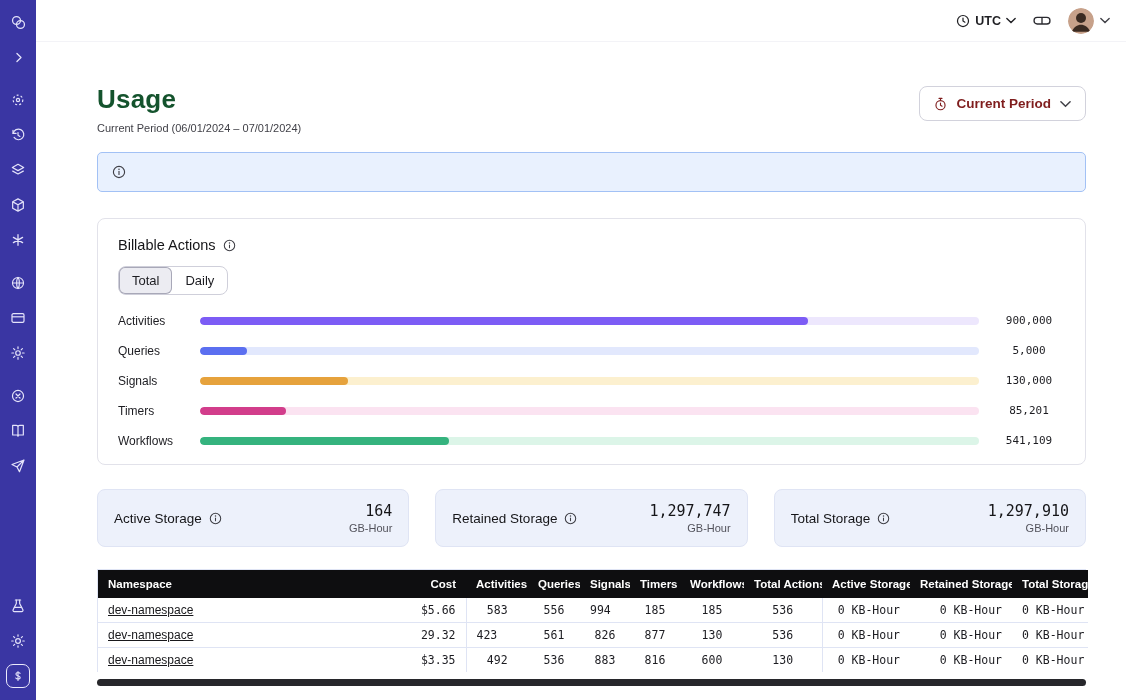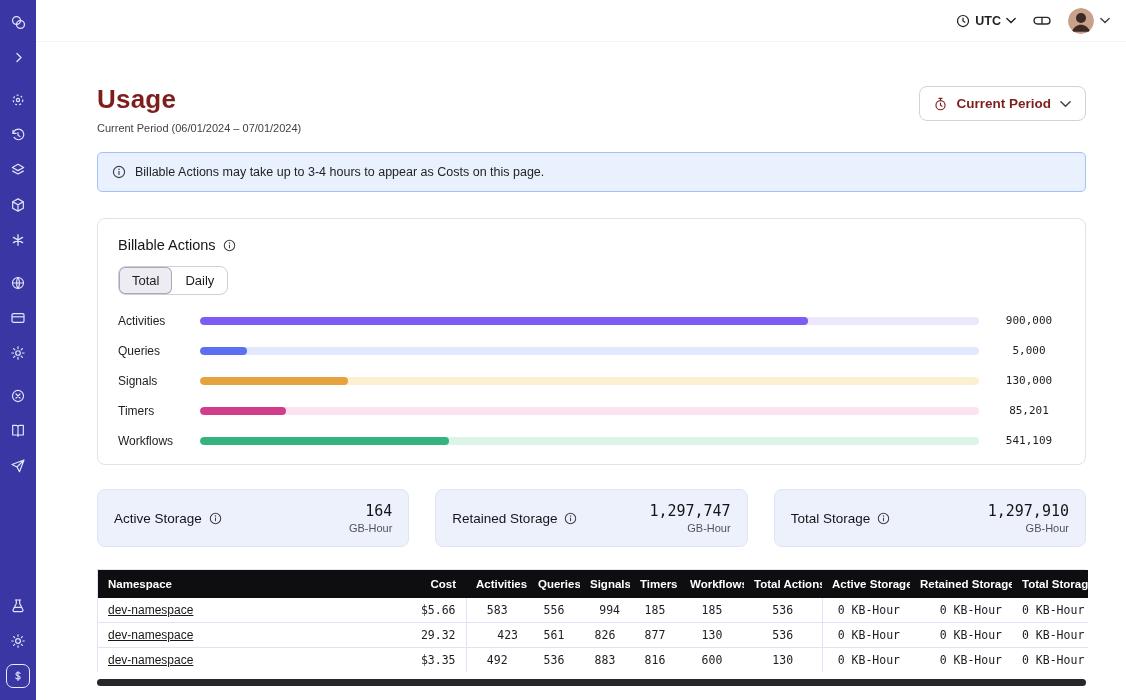--- a/index.html
+++ b/index.html
@@ -21,21 +21,21 @@
   .main-col{flex:1;display:flex;flex-direction:column;min-width:0;background:#fff}
   .topbar{height:42px;flex:0 0 42px;display:flex;align-items:center;justify-content:flex-end;gap:17px;padding:0 16px;background:#fff;border-bottom:1px solid #f3f3f7}
   .tz-btn{display:flex;align-items:center;gap:5px;font-size:12.5px;font-weight:600;color:#1f1f23}
   .icon-btn{display:flex;align-items:center;color:#2b2b30}
   .user-btn{display:flex;align-items:center;gap:6px;color:#3f3f46}
   .avatar{width:26px;height:26px;border-radius:50%;overflow:hidden;display:block;flex:none}
 
   .content{flex:1;padding:42px 40px 0 61px;overflow:hidden;background:#fff}
 
   .title-row{display:flex;justify-content:space-between;align-items:flex-start}
-  .page-title{font-size:26px;font-weight:600;color:#7f1d1d;letter-spacing:.2px}
+  .page-title{font-size:26px;font-weight:600;color:#14532d;letter-spacing:.2px}
   .page-subtitle{font-size:11px;color:#3f3f46;margin-top:7px}
   .period-btn{display:flex;align-items:center;gap:9px;border:1px solid #d2d2dc;border-radius:8px;background:#fff;padding:9px 14px;font-size:13.5px;font-weight:600;color:#7f1d1d;margin-top:2px}
   .period-btn .chev{color:#3f3f46}
 
   .banner{margin-top:18px;display:flex;align-items:center;gap:9px;background:#e9f1fe;border:1px solid #a2c1f5;border-radius:5px;padding:12px 14px;font-size:12.5px;color:#232327}
   .banner .info{color:#3f3f46;flex:none}
 
   
   .card{margin-top:26px;background:#fff;border:1px solid #e2e2ea;border-radius:8px;padding:18px 20px 16px}
   .card-title{display:flex;align-items:center;gap:7px;font-size:14.5px;font-weight:500;color:#151518}
@@ -249,21 +249,20 @@
     </div>
 
     <div class="banner">
       <span class="info">
         <svg viewBox="0 0 16 16" width="14" height="14" fill="none" stroke="currentColor" stroke-width="1.3">
             <circle cx="8" cy="8" r="6.4"></circle>
             <path d="M8 7.3v3.5" stroke-linecap="round"></path>
             <circle cx="8" cy="4.9" r="0.9" fill="currentColor" stroke="none"></circle>
           </svg>
       </span>
-      <span>Billable Actions may take up to 3-4 hours to appear as Costs on this page.</span>
     </div>
 
     <section class="card">
       <div class="card-title">
         <span>Billable Actions</span>
         <span class="info">
           <svg viewBox="0 0 16 16" width="13" height="13" fill="none" stroke="currentColor" stroke-width="1.3">
               <circle cx="8" cy="8" r="6.4"></circle>
               <path d="M8 7.3v3.5" stroke-linecap="round"></path>
               <circle cx="8" cy="4.9" r="0.9" fill="currentColor" stroke="none"></circle>
@@ -398,32 +397,32 @@
               <th style="text-align: right;">Retained Storage</th>
               <th style="text-align: right;">Total Storage</th>
             </tr>
           </thead>
         <tbody>
             <tr>
               <td style="text-align: left;"><a href="#" class="ns-link">dev-namespace</a></td>
               <td class="mono" style="text-align: right;">$5.66</td>
               <td class="sep mono" style="text-align: center;">583</td>
               <td class="mono" style="text-align: center;">556</td>
-              <td class="mono" style="text-align: right;">994</td>
+              <td class="mono" style="text-align: left;">994</td>
               <td class="mono" style="text-align: center;">185</td>
               <td class="mono" style="text-align: center;">185</td>
               <td class="mono" style="text-align: center;">536</td>
               <td class="sep mono" style="text-align: right;">0 KB-Hour</td>
               <td class="mono" style="text-align: right;">0 KB-Hour</td>
               <td class="mono" style="text-align: right;">0 KB-Hour</td>
             </tr>
             <tr>
               <td style="text-align: left;"><a href="#" class="ns-link">dev-namespace</a></td>
               <td class="mono" style="text-align: right;">29.32</td>
-              <td class="sep mono" style="text-align: right;">423</td>
+              <td class="sep mono" style="text-align: left;">423</td>
               <td class="mono" style="text-align: center;">561</td>
               <td class="mono" style="text-align: center;">826</td>
               <td class="mono" style="text-align: center;">877</td>
               <td class="mono" style="text-align: center;">130</td>
               <td class="mono" style="text-align: center;">536</td>
               <td class="sep mono" style="text-align: right;">0 KB-Hour</td>
               <td class="mono" style="text-align: right;">0 KB-Hour</td>
               <td class="mono" style="text-align: right;">0 KB-Hour</td>
             </tr>
             <tr>

